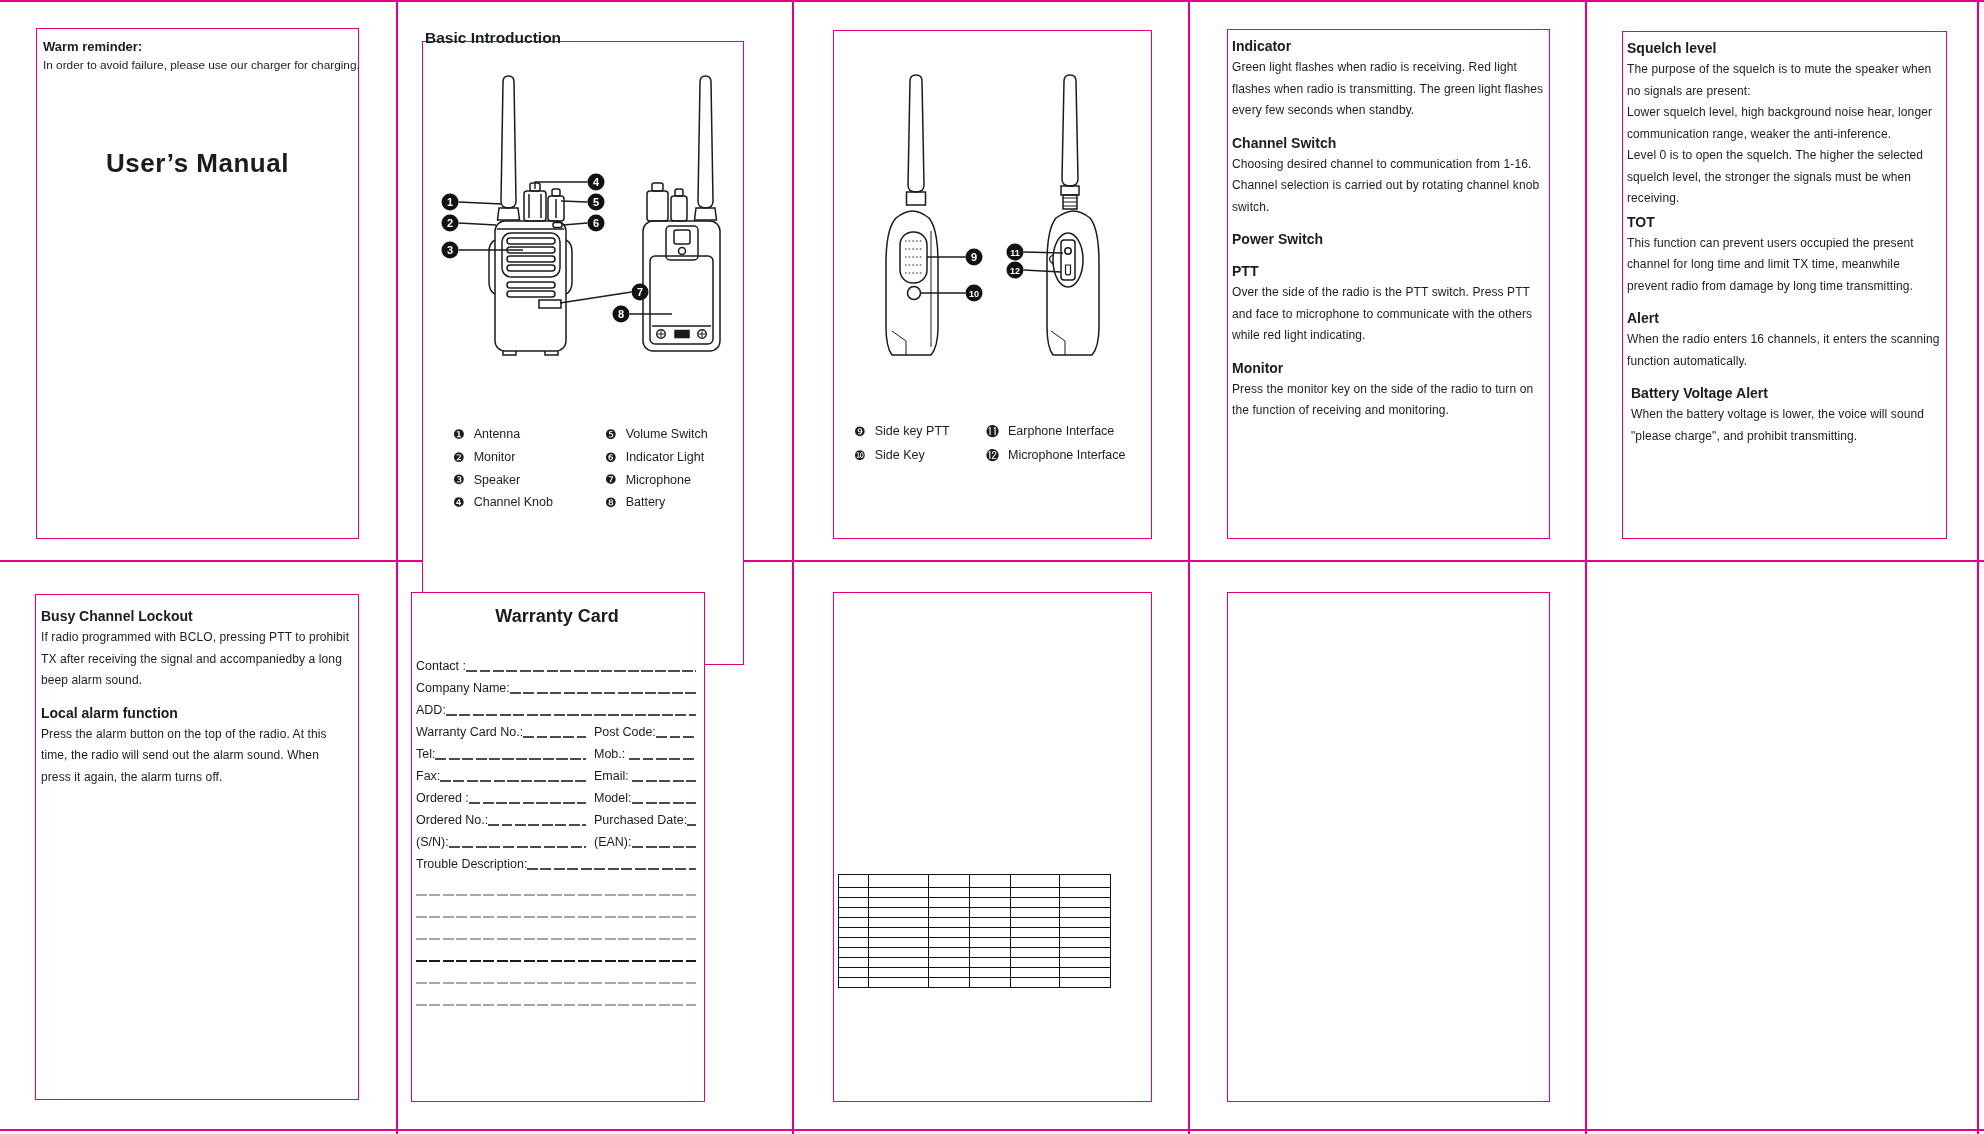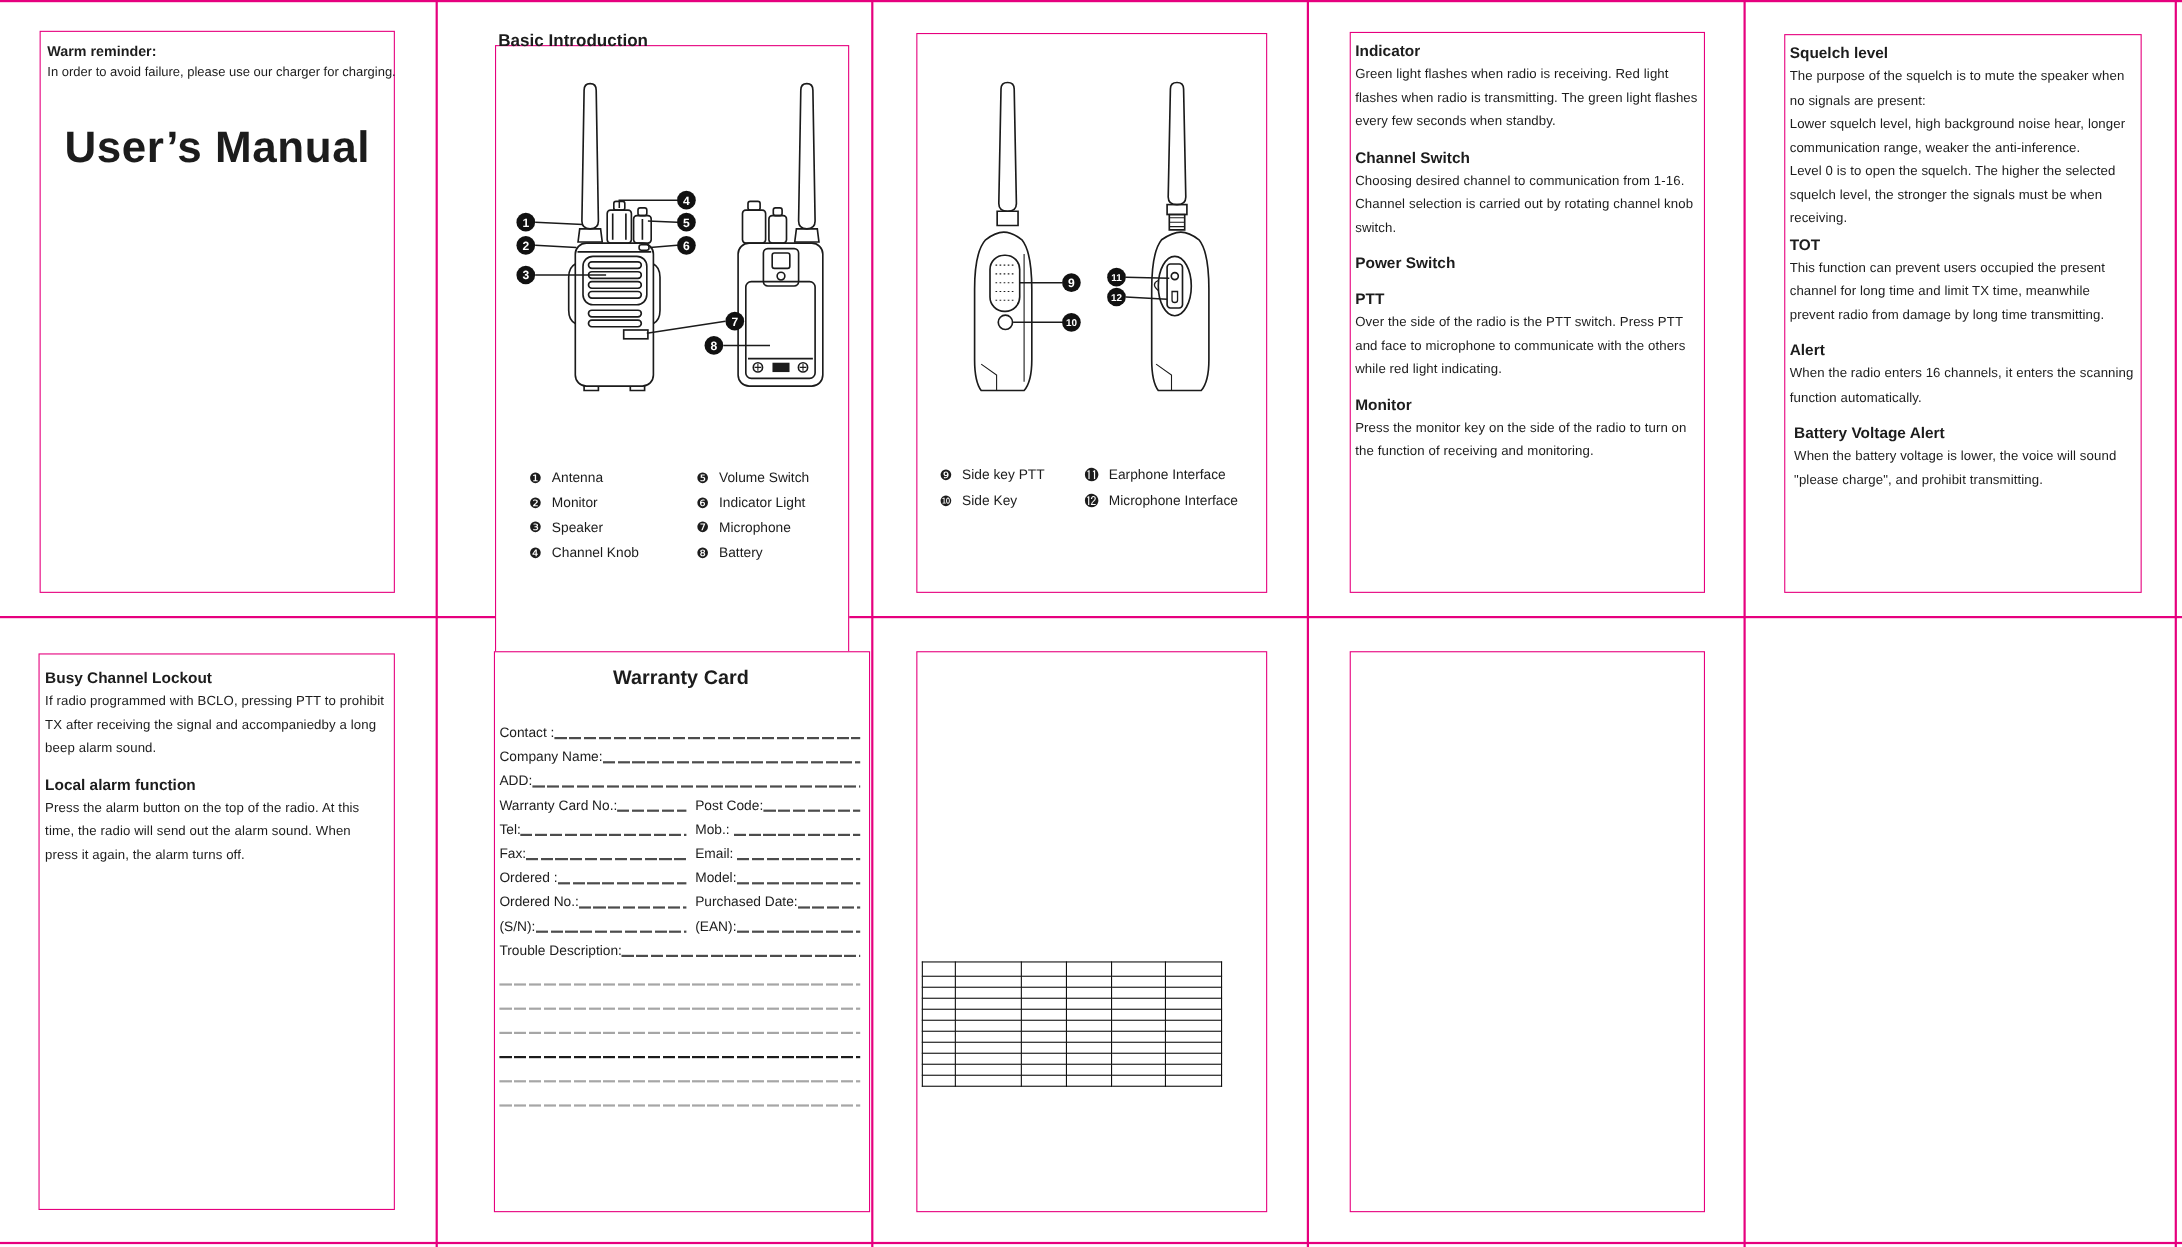--- a/index.html
+++ b/index.html
@@ -12,21 +12,21 @@
   
   .vline{position:absolute; top:0; width:2px; height:1134px; background:var(--crop);}
   .hline{position:absolute; left:0; width:1984px; height:2px; background:var(--crop);}
   
   .pbox{position:absolute; border:1.5px solid var(--crop); background:#fff; box-sizing:border-box;}
 
   
   .cover-pad{padding:9px 6px 0 6px;}
   .warm-h{font-size:13px; font-weight:bold; line-height:18px;}
   .warm-b{font-size:11.8px; line-height:18px; white-space:pre;}
-  .manual-title{margin-top:38px; text-align:center; font-size:40px; font-weight:bold; letter-spacing:.5px;}
+  .manual-title{margin-top:74px; text-align:center; font-size:26px; font-weight:bold; letter-spacing:.5px;}
 
   
   .bi-head{position:absolute; top:-13px; left:2px; font-size:15.5px; font-weight:bold; white-space:nowrap;}
   .diagram{position:absolute; left:0; top:0;}
   .parts{position:absolute; top:381px; left:30px; display:flex;}
   .pcol{display:flex; flex-direction:column;}
   .pcol.c1{width:152px;}
   .part{height:22.7px; display:flex; align-items:center; gap:9px; font-size:12.5px;}
   .pnum{font-size:13px; line-height:13px;}
   .side-parts{position:absolute; top:388px; left:20px; display:flex;}
@@ -76,21 +76,21 @@
   <div class="hline" style="top:0"></div>
   <div class="hline" style="top:560px"></div>
   <div class="hline" style="top:1129px"></div>
 
   <div class="pbox cover-pad" style="left:36px;top:28px;width:323px;height:511px">
     <div class="warm-h">Warm reminder:</div>
     <div class="warm-b">In order to avoid failure, please use our charger for charging.</div>
     <div class="manual-title">User’s Manual</div>
   </div>
 
-  <div class="pbox" style="left:450px;top:41px;width:322px;height:624px">
+  <div class="pbox" style="left:422px;top:41px;width:322px;height:624px">
     <div class="bi-head">Basic Introduction</div>
 
     <svg class="diagram" width="322" height="375" viewBox="0 0 322 375">
       <g stroke="#1b1b1b" stroke-width="1.5" fill="none">
 
         <path d="M80 40 Q80 34 85.5 34 Q91 34 91 40 L93 159 Q93 166 85.5 166 Q78 166 78 159 Z"></path>
         <path d="M76 166 L95 166 L96.5 178 L74.5 178 Z"></path>
 
         <rect x="107" y="141" width="10" height="8" rx="2"></rect>
         <rect x="101" y="149" width="22" height="30" rx="3"></rect>
@@ -361,21 +361,21 @@
 beep alarm sound.</div>
     </div>
     <div class="sec">
       <div class="sec-h">Local alarm function</div>
       <div class="sec-b">Press the alarm button on the top of the radio. At this
 time, the radio will send out the alarm sound. When
 press it again, the alarm turns off.</div>
     </div>
   </div>
 
-  <div class="pbox w-pad" style="left:449px;top:592px;width:342px;height:510px">
+  <div class="pbox w-pad" style="left:411px;top:592px;width:294px;height:510px">
     <div class="w-title">Warranty Card</div>
 
     <div class="wrow"><span class="wlabel">Contact :</span><span class="fline"></span></div>
     <div class="wrow"><span class="wlabel">Company Name:</span><span class="fline"></span></div>
     <div class="wrow"><span class="wlabel">ADD:</span><span class="fline"></span></div>
 
     <div class="wrow">
       <span class="wcol l"><span class="wlabel">Warranty Card No.:</span><span class="fline"></span></span>
       <span class="wcol r"><span class="wlabel">Post Code:</span><span class="fline"></span></span>
     </div>

